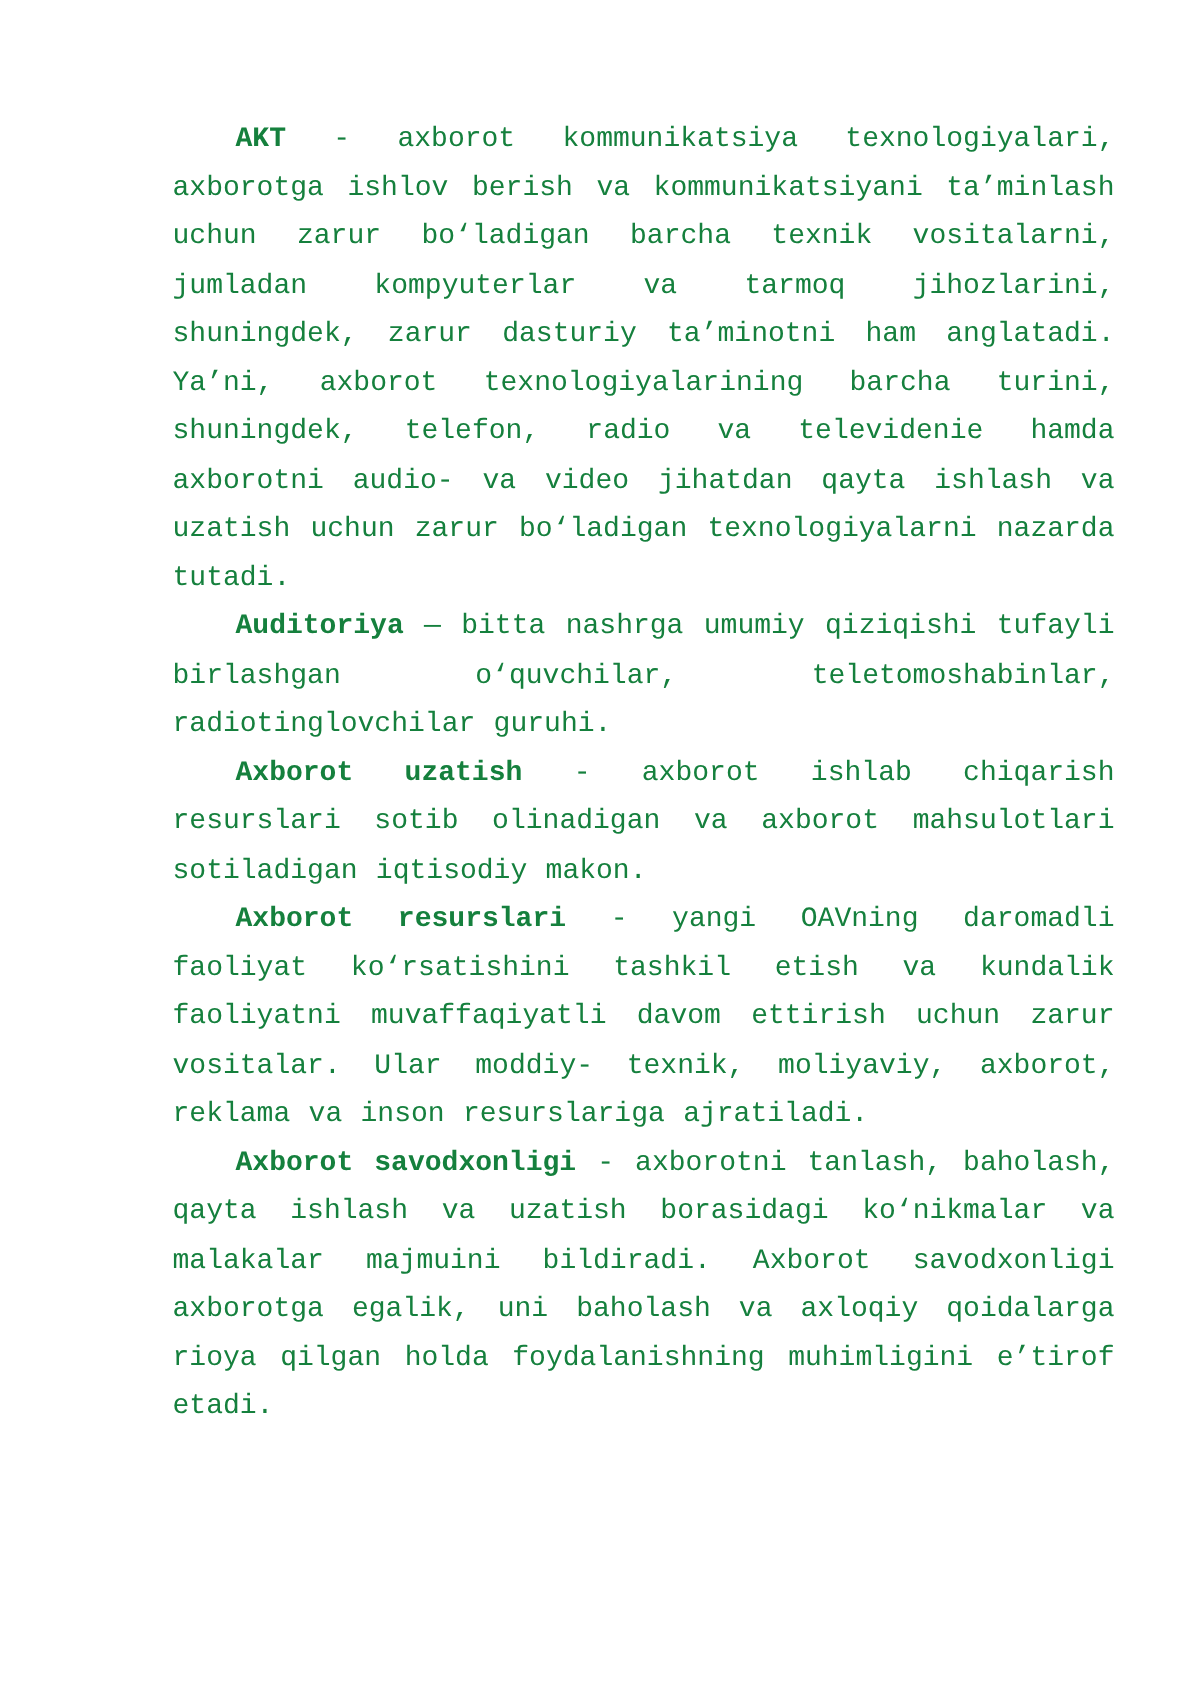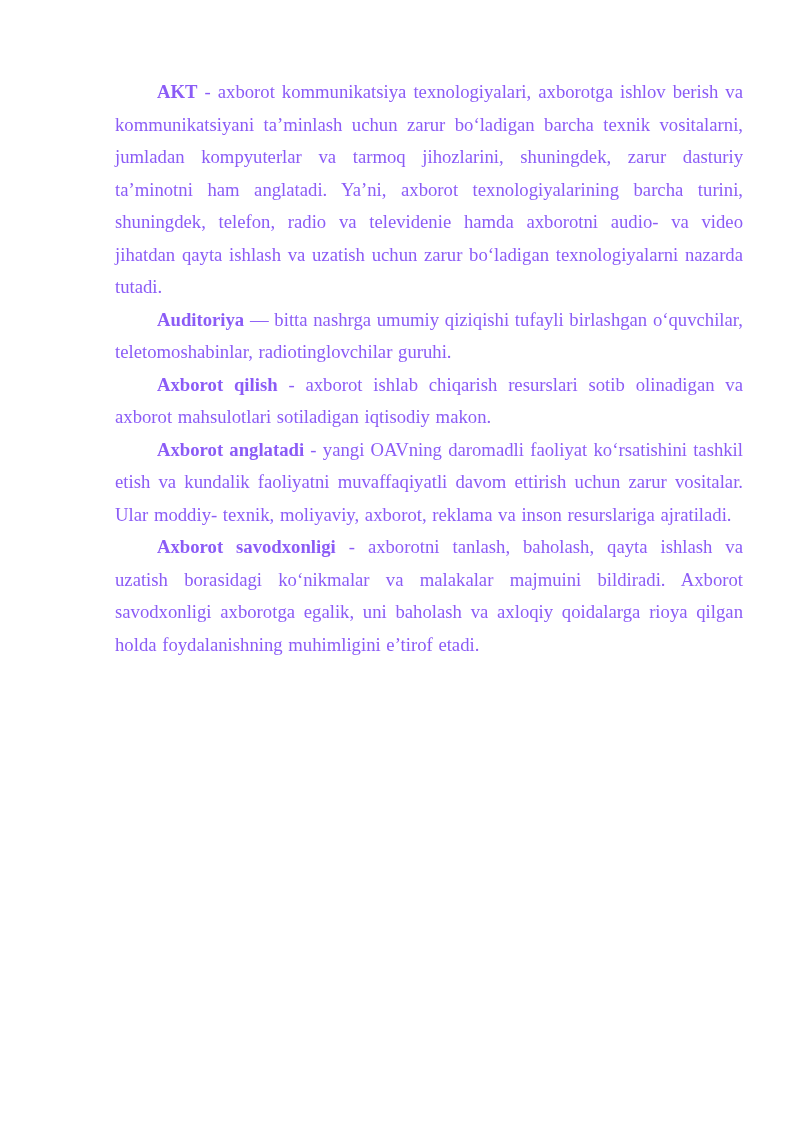--- a/index.html
+++ b/index.html
@@ -6,22 +6,22 @@
     margin: 0;
     padding: 0;
     background: #ffffff;
   }
   .page {
     position: relative;
     width: 788px;
     height: 1131px;
     background: #ffffff;
     overflow: hidden;
-    font-family: Liberation Serif, serif;
-    color: #8b5cf6;
+    font-family: Liberation Mono, monospace;
+    color: #15803d;
   }
   .text-block {
     position: absolute;
     top: 76px;
     left: 115px;
     width: 628px;
   }
   .para {
     margin: 0;
     padding: 0;
@@ -44,22 +44,22 @@
 <div class="page">
   <div class="text-block">
 
     <p class="para"><b>AKT</b><span> - axborot kommunikatsiya texnologiyalari, axborotga ishlov berish va kommunikatsiyani ta’minlash uchun zarur bo‘ladigan barcha texnik vositalarni, jumladan kompyuterlar va tarmoq jihozlarini, shuningdek, zarur dasturiy ta’minotni ham anglatadi. Ya’ni, axborot texnologiyalarining barcha turini, shuningdek, telefon, radio va televidenie hamda axborotni audio- va video jihatdan qayta ishlash va uzatish uchun zarur bo‘ladigan texnologiyalarni nazarda tutadi.</span></p>
 
 
     <p class="para"><b>Auditoriya</b><span> — bitta nashrga umumiy qiziqishi tufayli birlashgan o‘quvchilar, teletomoshabinlar, radiotinglovchilar guruhi.</span></p>
 
 
 
-    <p class="para"><b>Axborot qilish</b><span> - axborot ishlab chiqarish resurslari sotib olinadigan va axborot mahsulotlari sotiladigan iqtisodiy makon.</span></p>
+    <p class="para"><b>Axborot uzatish</b><span> - axborot ishlab chiqarish resurslari sotib olinadigan va axborot mahsulotlari sotiladigan iqtisodiy makon.</span></p>
 
 
-    <p class="para"><b>Axborot anglatadi</b><span> - yangi OAVning daromadli faoliyat ko‘rsatishini tashkil etish va kundalik faoliyatni muvaffaqiyatli davom ettirish uchun zarur vositalar. Ular moddiy- texnik, moliyaviy, axborot, reklama va inson resurslariga ajratiladi.</span></p>
+    <p class="para"><b>Axborot resurslari</b><span> - yangi OAVning daromadli faoliyat ko‘rsatishini tashkil etish va kundalik faoliyatni muvaffaqiyatli davom ettirish uchun zarur vositalar. Ular moddiy- texnik, moliyaviy, axborot, reklama va inson resurslariga ajratiladi.</span></p>
 
     <p class="para"><b>Axborot savodxonligi</b><span> - axborotni tanlash, baholash, qayta ishlash va uzatish borasidagi ko‘nikmalar va malakalar majmuini bildiradi. Axborot savodxonligi axborotga egalik, uni baholash va axloqiy qoidalarga rioya qilgan holda foydalanishning muhimligini e’tirof etadi.</span></p>
 
 
   </div>
 </div>
 
 </body></html>

